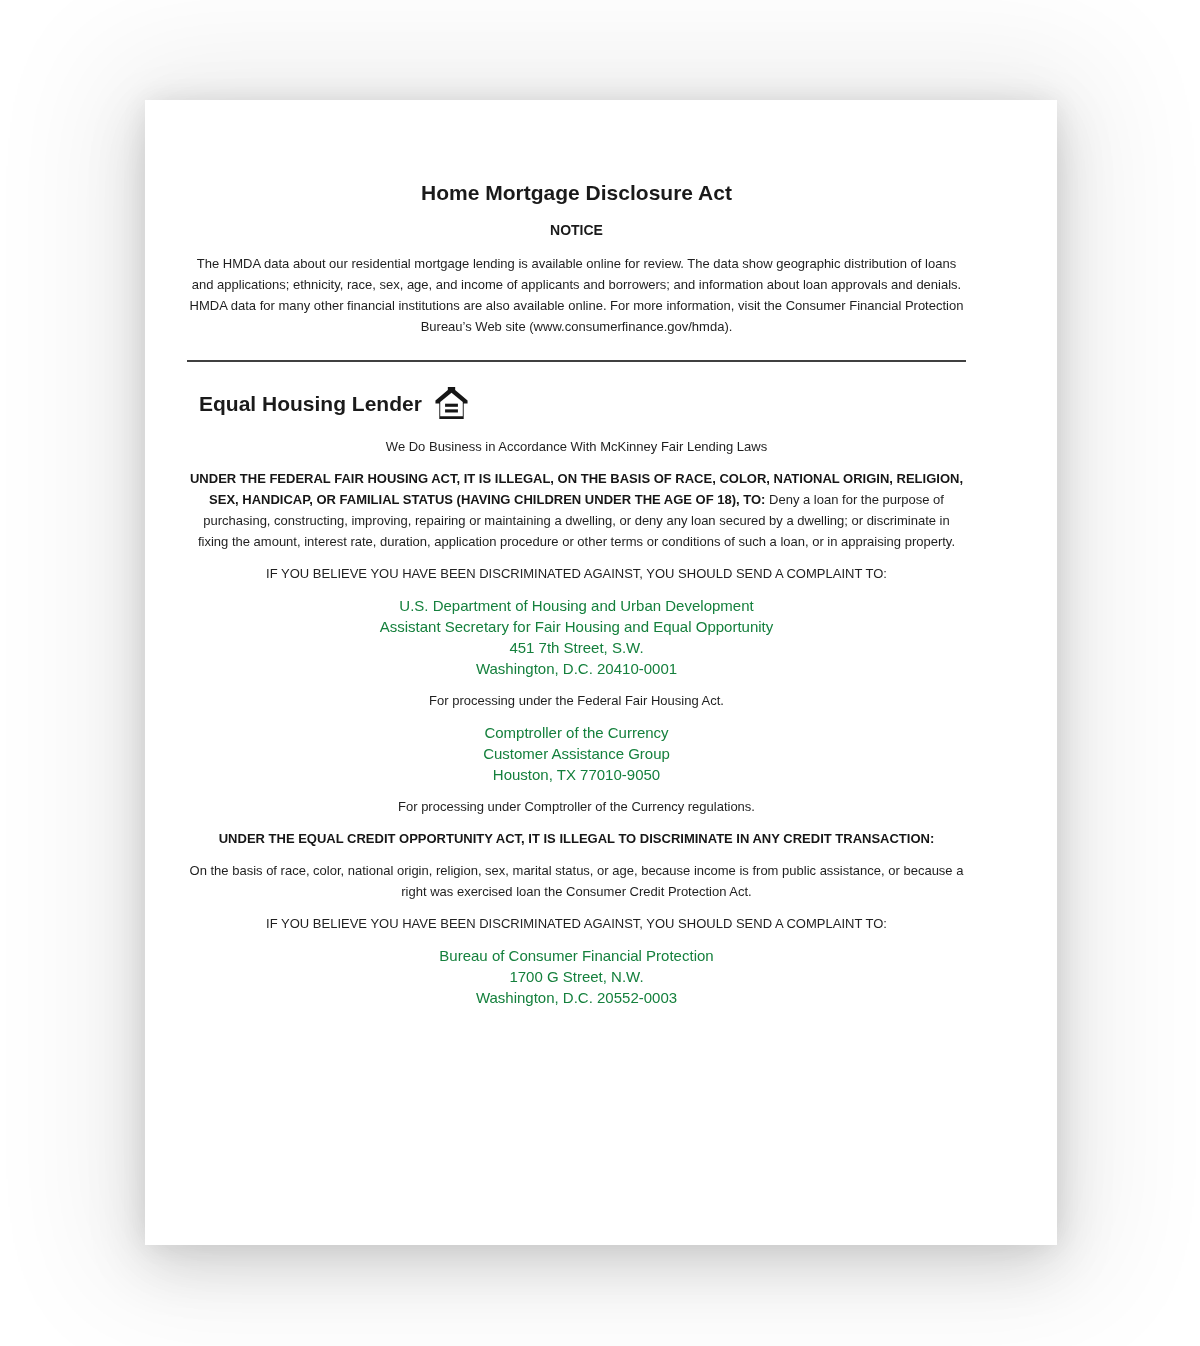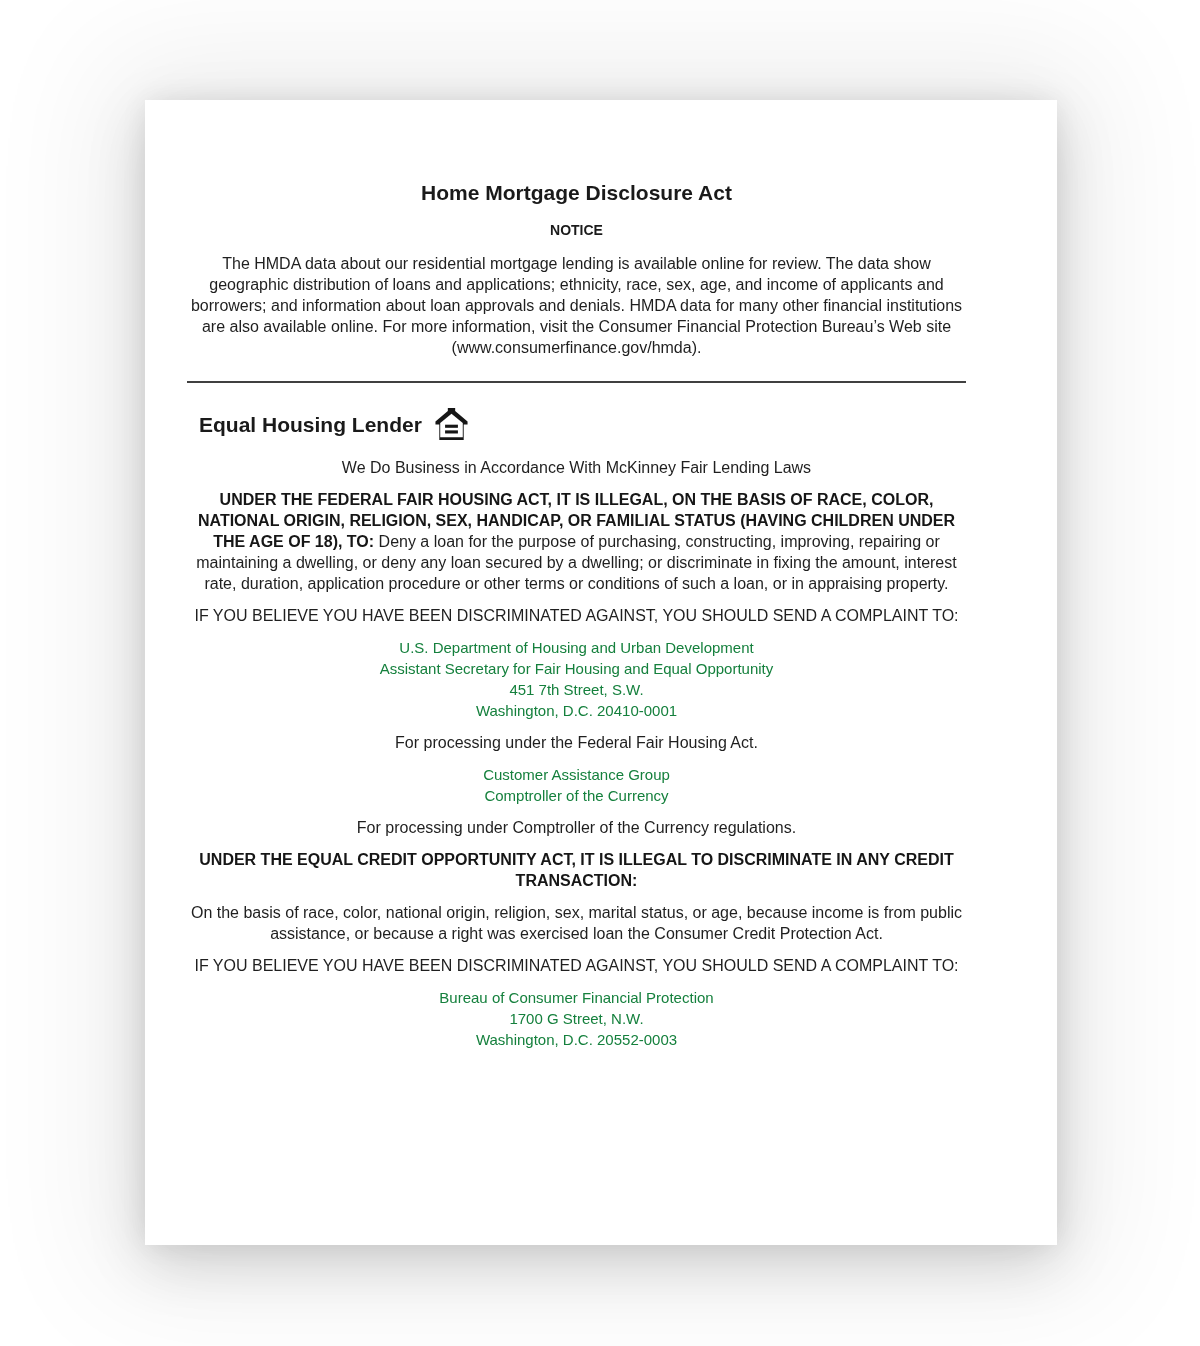--- a/index.html
+++ b/index.html
@@ -35,21 +35,21 @@
     color: #1a1a1a;
   }
   .notice-label {
     font-size: 14px;
     font-weight: 700;
     line-height: 18px;
     margin: 0 0 14px 0;
     color: #1a1a1a;
   }
   .para {
-    font-size: 16px;
+    font-size: 13px;
     line-height: 21px;
     margin: 0 0 11px 0;
     color: #1f1f1f;
   }
   .para.bold-lead b, .para.bold { font-weight: 700; color: #161616; }
   .divider {
     border: none;
     border-top: 2px solid #404040;
     margin: 23px 0 0 0;
   }
@@ -100,22 +100,23 @@
       <div class="addr-line">U.S. Department of Housing and Urban Development</div>
       <div class="addr-line">Assistant Secretary for Fair Housing and Equal Opportunity</div>
       <div class="addr-line">451 7th Street, S.W.</div>
       <div class="addr-line">Washington, D.C. 20410-0001</div>
     </div>
 
     <p class="para">For processing under the Federal Fair Housing Act.</p>
 
 
     <div class="addr-block">
+      <div class="addr-line">Comptroller of the Currency</div>
       <div class="addr-line">Customer Assistance Group</div>
-      <div class="addr-line">Comptroller of the Currency</div>
+      <div class="addr-line">Houston, TX 77010-9050</div>
     </div>
 
     <p class="para">For processing under Comptroller of the Currency regulations.</p>
 
     <p class="para bold"><b>UNDER THE EQUAL CREDIT OPPORTUNITY ACT, IT IS ILLEGAL TO DISCRIMINATE IN ANY CREDIT TRANSACTION:</b></p>
 
     <p class="para">On the basis of race, color, national origin, religion, sex, marital status, or age, because income is from public assistance, or because a right was exercised loan the Consumer Credit Protection Act.</p>
 
     <p class="para">IF YOU BELIEVE YOU HAVE BEEN DISCRIMINATED AGAINST, YOU SHOULD SEND A COMPLAINT TO:</p>
 

